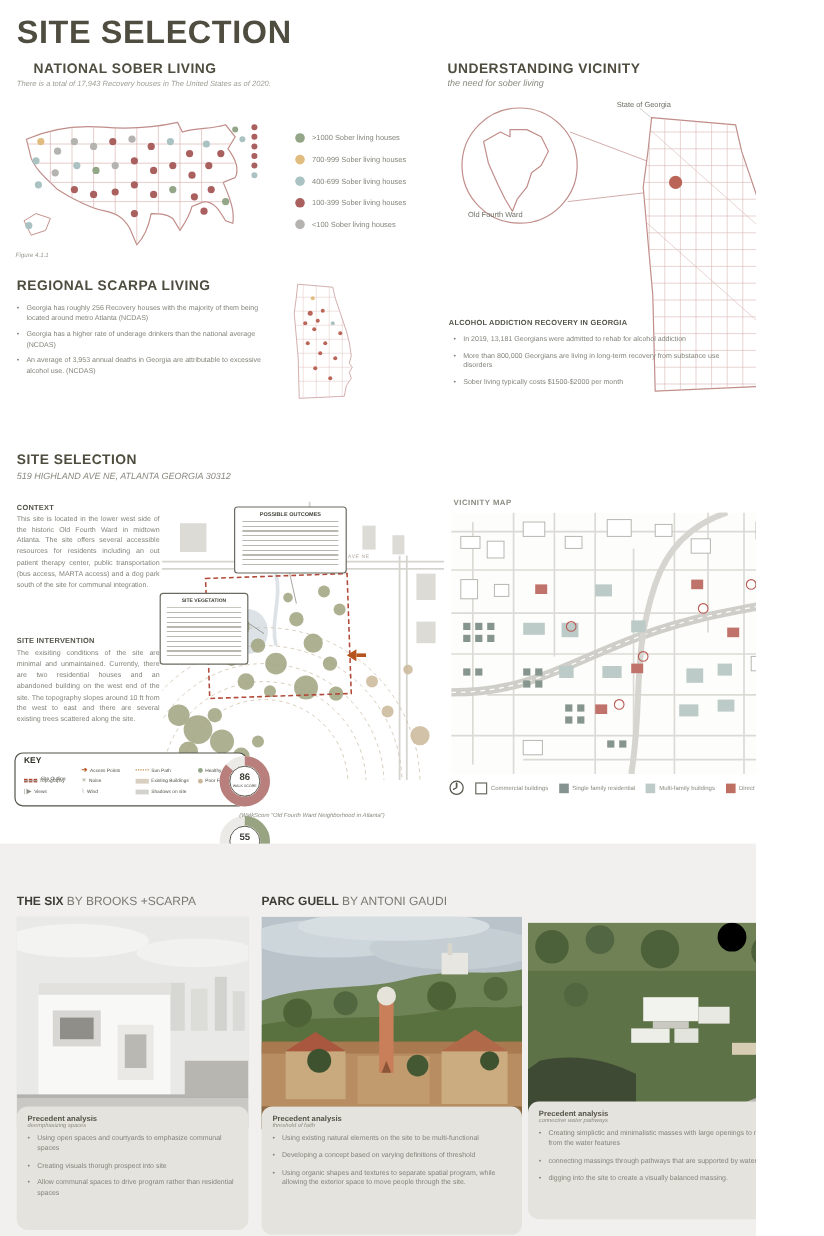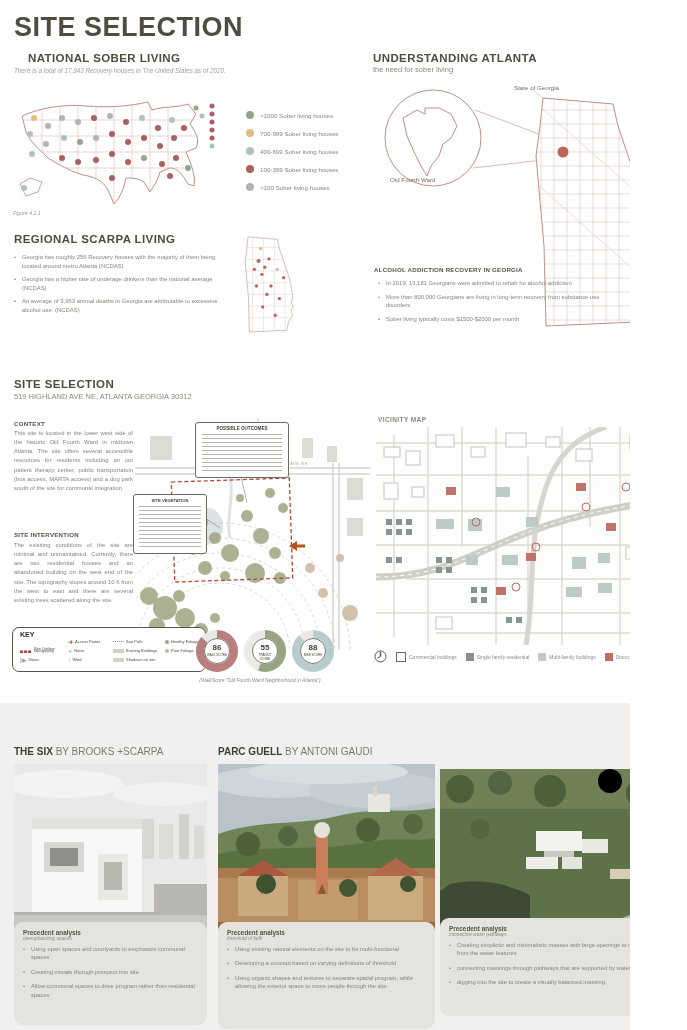--- a/index.html
+++ b/index.html
@@ -3,21 +3,21 @@
 <meta charset="utf-8">
 <style>
   html,body{margin:0;padding:0;}
   body{font-family:"Liberation Sans",sans-serif;background:#fff;}
   #board{position:relative;width:630px;height:1030px;background:#ffffff;overflow:hidden;}
   .abs{position:absolute;}
   h1,h2,h3,p{margin:0;}
   .page-title{font-size:27px;font-weight:bold;letter-spacing:.5px;color:#4e4d3f;}
   .sec-title{font-size:11.5px;font-weight:bold;letter-spacing:.4px;color:#4e4d3f;}
   .sub-italic{font-size:6.3px;font-style:italic;color:#a09f96;}
-  .sub-italic2{font-size:7.5px;color:#8a897f;}
+  .sub-italic2{font-size:7.5px;font-style:italic;color:#8a897f;}
   .mini-head{font-size:6.2px;font-weight:bold;color:#55544a;letter-spacing:.2px;}
   .body-txt{font-size:5.9px;line-height:1.55;color:#85857d;text-align:justify;}
   .bullets{list-style:none;margin:0;padding:0;}
   .bullets li{position:relative;padding-left:8px;font-size:5.9px;line-height:1.45;color:#85857d;margin-bottom:5px;}
   .bullets li:before{content:"•";position:absolute;left:0;top:0;color:#85857d;}
   .legend-item{display:flex;align-items:center;margin-bottom:10px;}
   .legend-dot{width:8px;height:8px;border-radius:50%;margin-right:6px;flex:0 0 auto;}
   .legend-label{font-size:6.2px;color:#85857d;}
   .fig-label{font-size:5.2px;font-style:italic;color:#9a9990;}
   .map-label{font-size:6.2px;color:#6f6e64;}
@@ -31,21 +31,21 @@
   .dot-line{width:11px;border-top:1.5px dotted #c08a4f;display:inline-block;}
   .rect-tan{width:11px;height:4px;background:#d9cfc0;display:inline-block;}
   .rect-gray{width:11px;height:4px;background:#d4d2cc;display:inline-block;}
   .dot-green{width:4px;height:4px;border-radius:50%;background:#93a687;display:inline-block;}
   .dot-tan{width:4px;height:4px;border-radius:50%;background:#cbb89a;display:inline-block;}
   .arrow-orange{color:#b5551d;font-size:6px;font-weight:bold;line-height:4px;}
   .noise-ic{color:#9a9d84;font-size:5px;line-height:4px;}
   .wind-ic{color:#a8a79e;font-size:5px;line-height:4px;}
   .views-ic{color:#8f8e85;font-size:5px;line-height:4px;}
   
-  .donut-row{left:195px;top:628px;display:flex;gap:4px;}
+  .donut-row{left:182px;top:628px;display:flex;gap:4px;flex-direction:column;}
   .donut-caption{left:150px;top:678px;width:220px;text-align:center;font-size:4.9px;font-style:italic;color:#8a897f;}
   .vic-label{font-size:6.5px;font-weight:bold;color:#8a8a80;letter-spacing:.4px;}
   .vic-legend{left:374px;top:650px;width:304px;display:flex;align-items:center;gap:9px;}
   .vic-legend .itm{display:flex;align-items:center;gap:3px;}
   .vic-legend .sq8{width:8px;height:8px;}
   .vic-legend .lab{font-size:5px;color:#8a897f;}
   
   .band{left:0;top:703px;width:687px;height:327px;background:#f1f0ee;}
   .prec-title{font-size:23px;font-weight:bold;letter-spacing:.5px;color:#4e4d3f;}
   .study-head{font-size:10px;line-height:1.25;}
@@ -153,21 +153,21 @@
     <div class="legend-item">
         <span class="legend-dot" style="background:#a9605f"></span>
         <span class="legend-label">100-399 Sober living houses</span>
       </div>
     <div class="legend-item">
         <span class="legend-dot" style="background:#b5b3b0"></span>
         <span class="legend-label">&lt;100 Sober living houses</span>
       </div>
   </div>
 
-  <h2 class="abs sec-title" style="left:373px;top:52px;">UNDERSTANDING ATLANTA</h2>
+  <h2 class="abs sec-title" style="left:373px;top:52px;">UNDERSTANDING VICINITY</h2>
   <p class="abs sub-italic2" style="left:373px;top:65px;">the need for sober living</p>
 
   <svg class="abs" style="left:373px;top:78px;" width="305" height="262" viewBox="0 0 305 262">
     <defs>
       <clipPath id="gaclip">
           <path d="M15,2 L85,8 L90,30 L112,95 L118,118 L122,145 L118,160 L124,168 L118,178 L122,190 L112,205 L108,226 L18,230 L16,150 L8,60 L12,30 Z"></path>
         </clipPath>
     </defs>
 
     <line x1="102" y1="32" x2="187" y2="64" stroke="#c08d89" stroke-width="0.6"></line>

